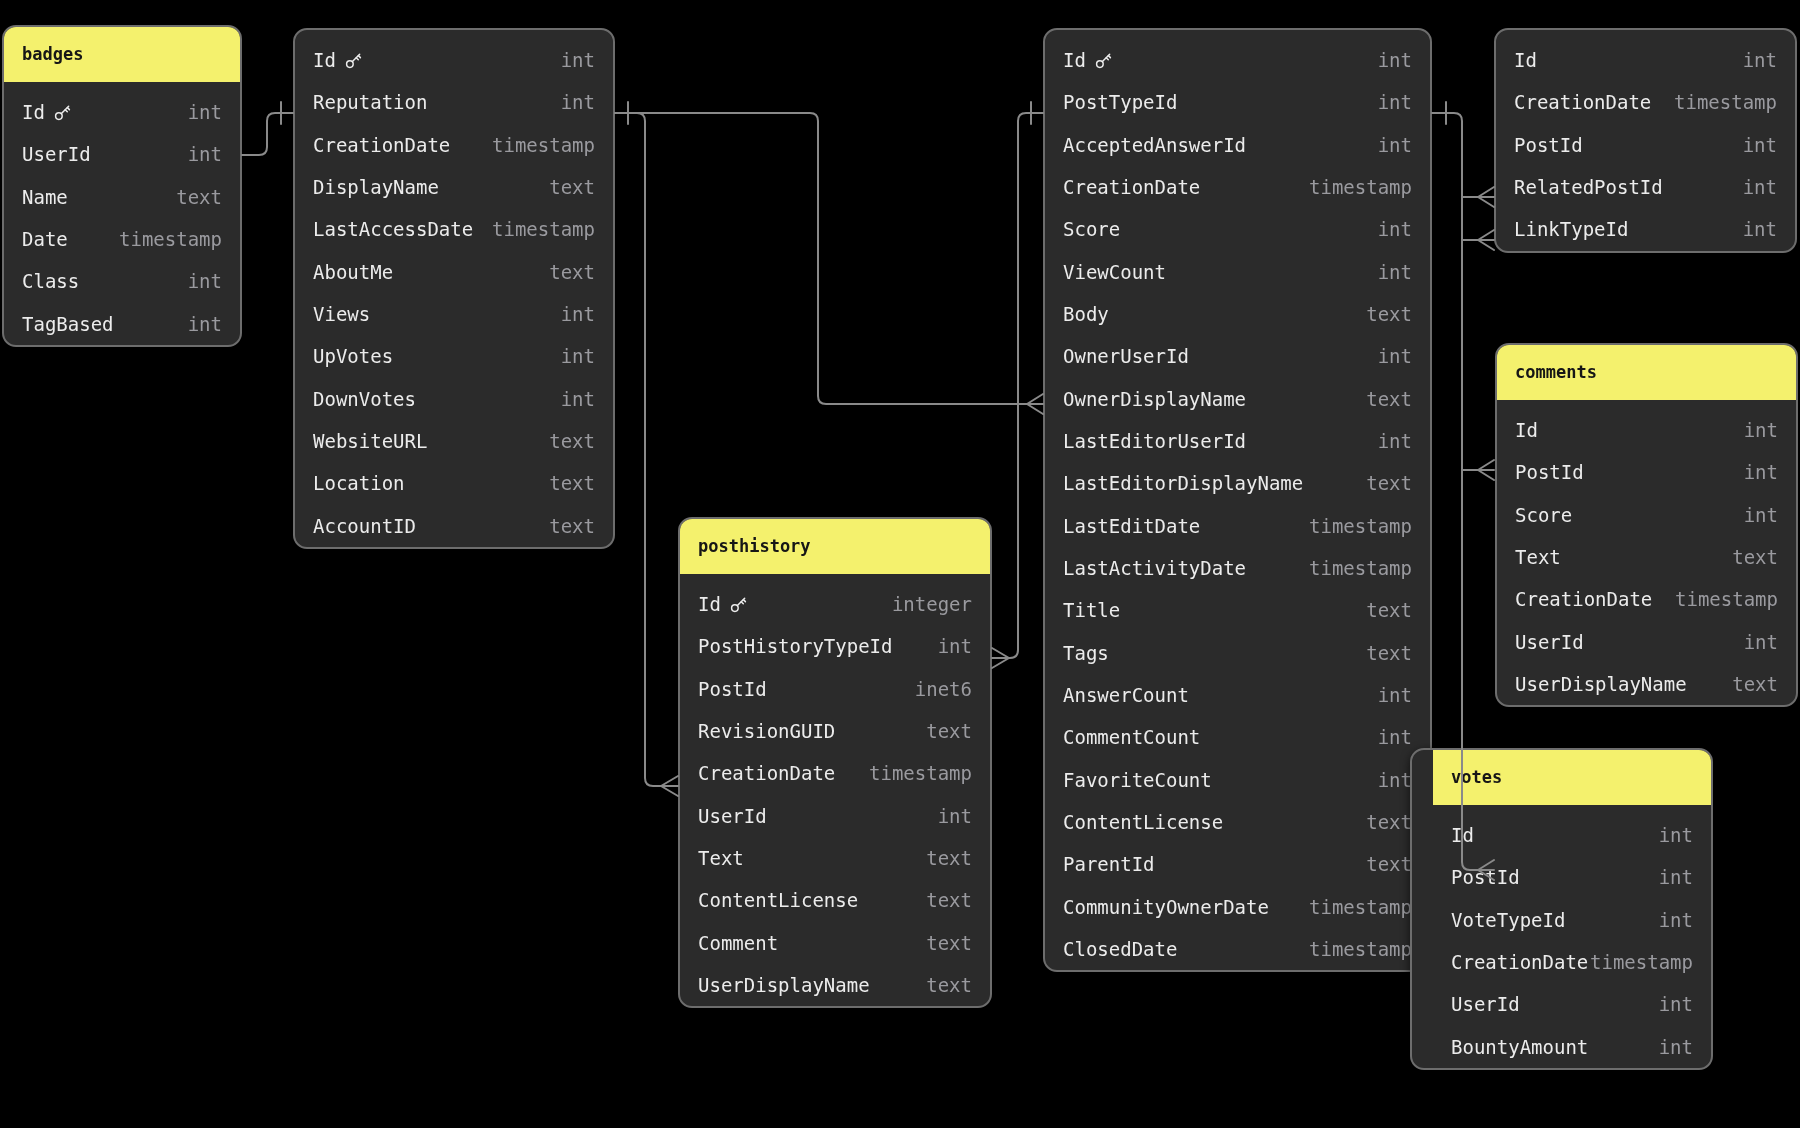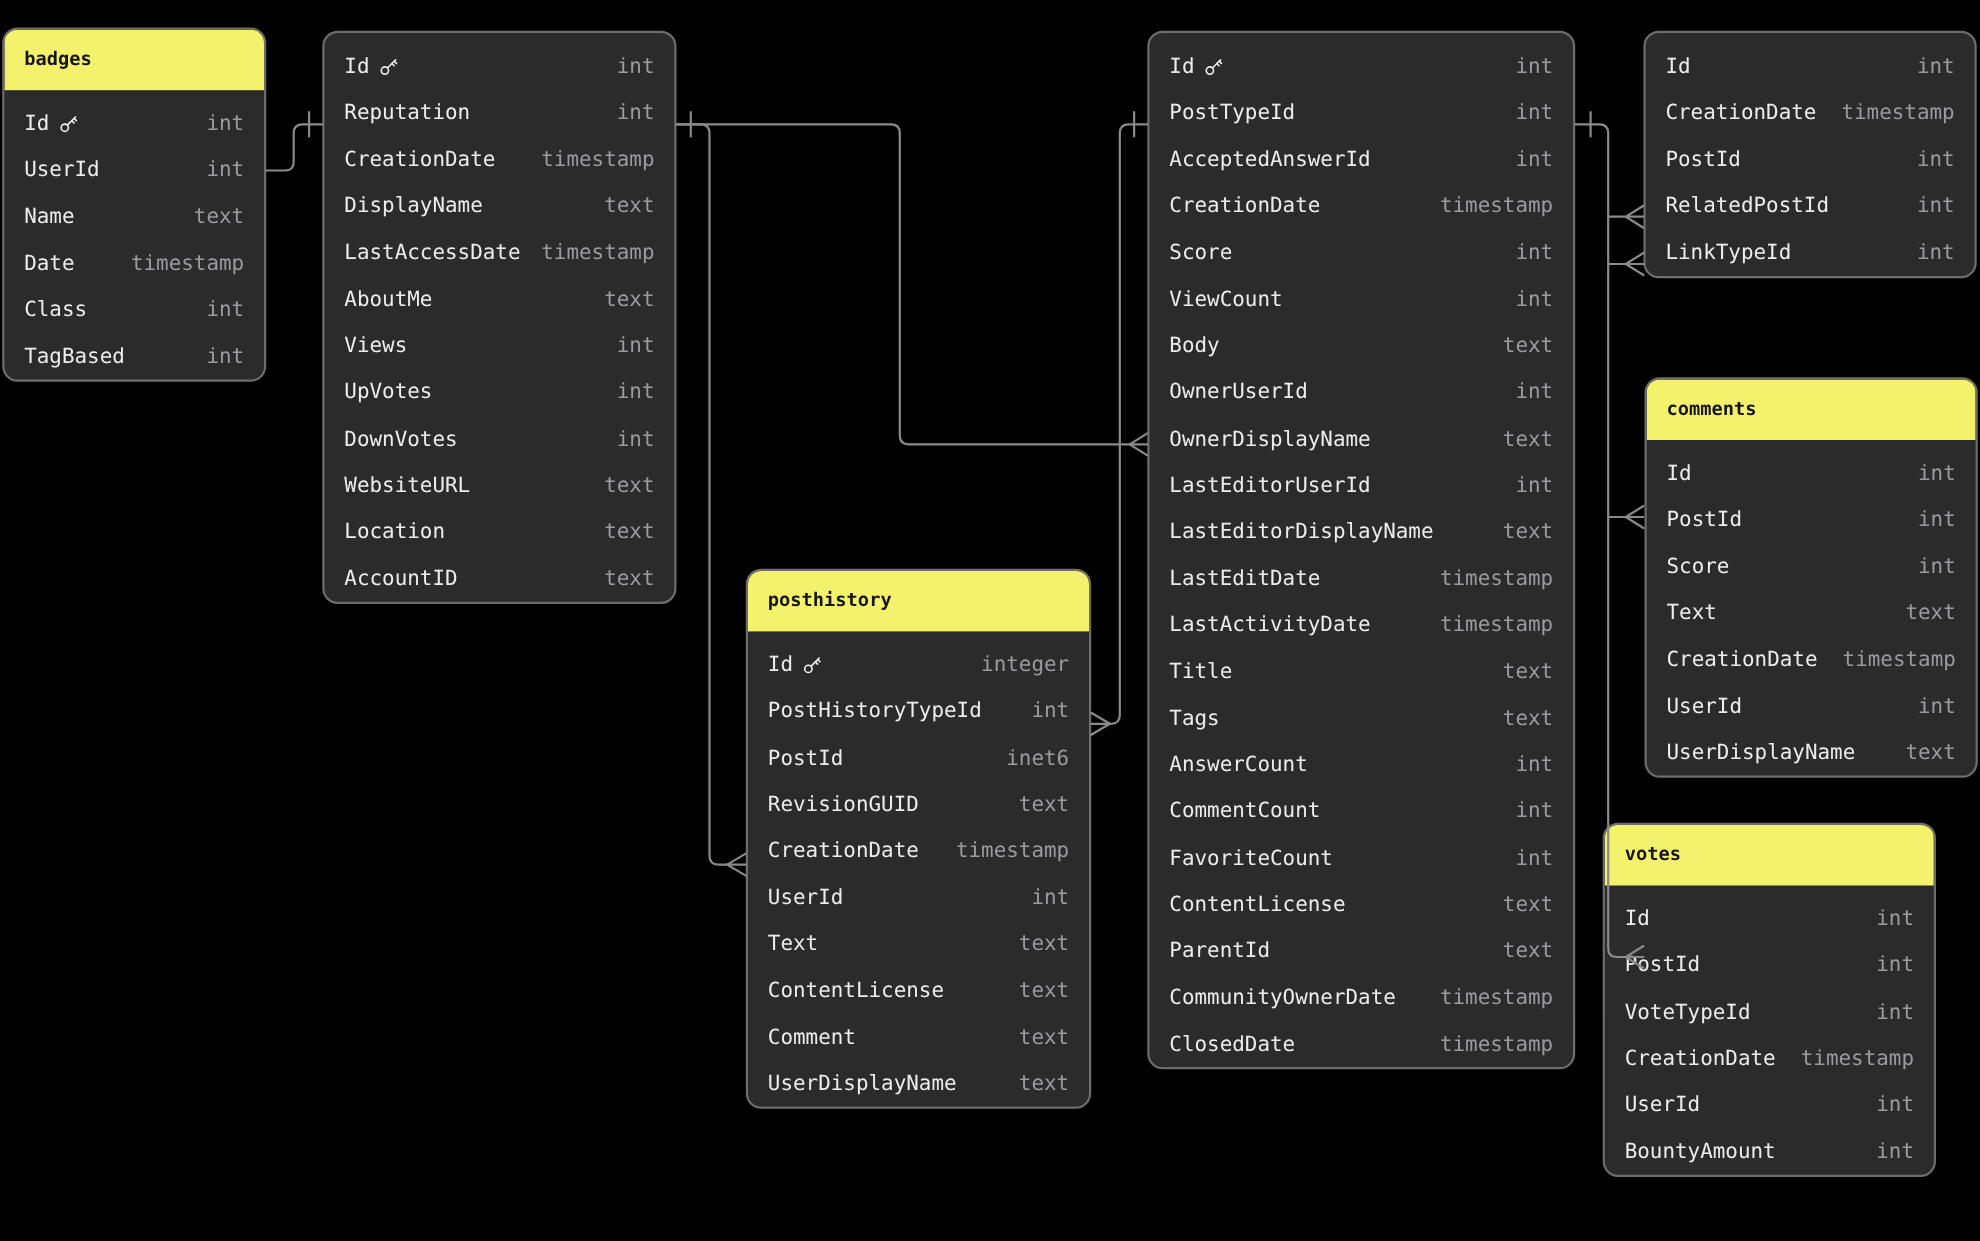--- a/index.html
+++ b/index.html
@@ -370,21 +370,21 @@
         <div class="row">
           <span class="fname">UserId</span>
           <span class="ftype">int</span>
         </div>
         <div class="row">
           <span class="fname">UserDisplayName</span>
           <span class="ftype">text</span>
         </div>
       </div>
   </div>
-    <div class="card" style="left: 1457px; top: 748px; width: 303px;">
+    <div class="card" style="left: 1410px; top: 748px; width: 303px; padding-left: 21px;">
     <div class="card-header">votes</div>
     <div class="rows">
         <div class="row">
           <span class="fname">Id</span>
           <span class="ftype">int</span>
         </div>
         <div class="row">
           <span class="fname">PostId</span>
           <span class="ftype">int</span>
         </div>

